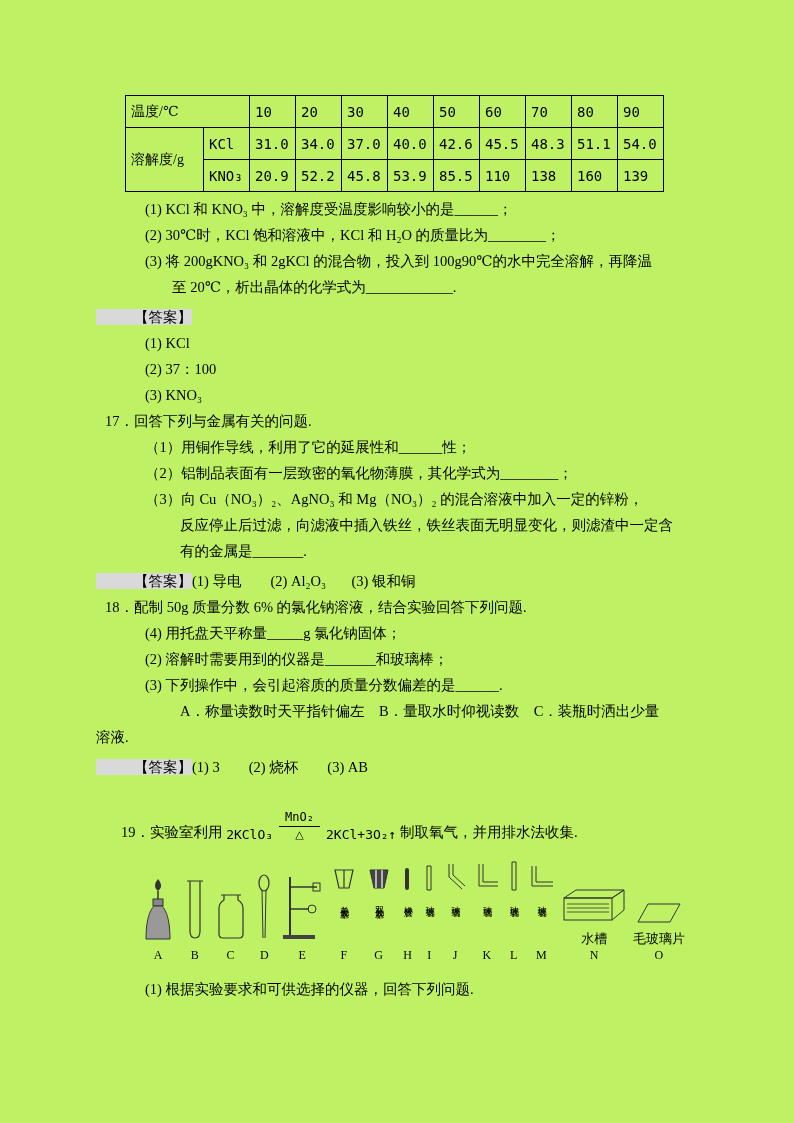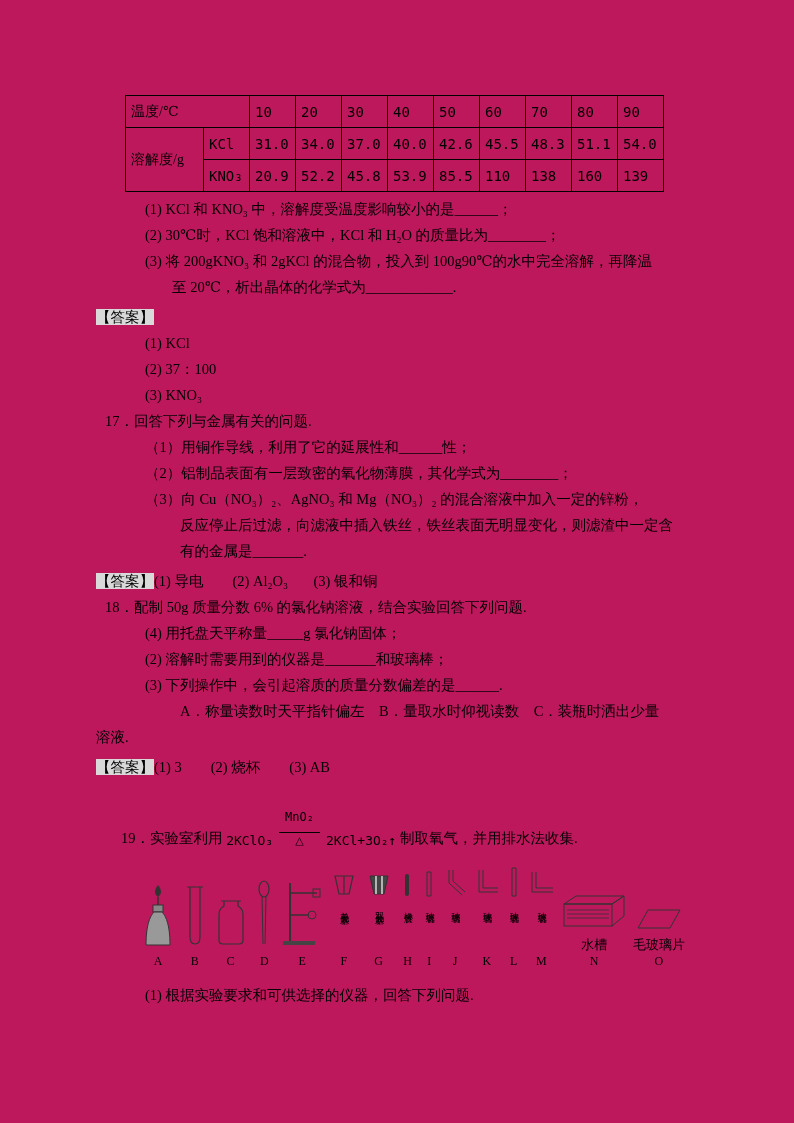--- a/index.html
+++ b/index.html
@@ -1,34 +1,34 @@
 <!DOCTYPE html>
 <html><head>
 <meta charset="utf-8">
 <style>
   * { margin: 0; padding: 0; box-sizing: border-box; }
   html, body { background: #ffffff; }
   .page {
     width: 794px;
     min-height: 1123px;
     margin: 0 auto;
-    background: #be185d;
+    background: #bef264;
     color: #000000;
     font-family: "Liberation Serif", "DejaVu Serif", serif;
     font-size: 14.5px;
     padding: 95px 92px 40px 96px;
     position: relative;
     overflow: hidden;
   }
   .line { line-height: 26px; white-space: pre-wrap; }
   .ind1 { margin-left: 9px; }
   .ind2 { margin-left: 49px; }
   .ind3 { margin-left: 76px; }
   .ind4 { margin-left: 84px; }
-  .ans-label { background: #d9d9d9; }
+  .ans-label { background: #d9d9d9; padding-left: 38px; }
   .mono { font-family: "DejaVu Sans Mono", "Liberation Mono", monospace; font-size: 13px; }
 
   table.sol { border-collapse: collapse; margin-left: 29px; }
   table.sol td {
     border: 1px solid #000;
     height: 32px;
     padding: 2px 5px;
     vertical-align: middle;
     font-size: 14px;
     text-align: left;
@@ -47,21 +47,21 @@
   }
   .eq-line > span { white-space: pre; }
   .cond-stack {
     display: inline-flex;
     flex-direction: column;
     align-items: center;
     margin: 0 6px;
   }
   .cond-top {
     border-bottom: 1px solid #000;
-    padding: 0 6px 7px 6px;
+    padding: 0 6px 1px 6px;
     font-size: 12px;
     line-height: 15px;
     min-width: 40px;
     text-align: center;
   }
   .cond-bottom { font-size: 11px; line-height: 15px; }
 
   .equip-row {
     display: flex;
     justify-content: space-between;

